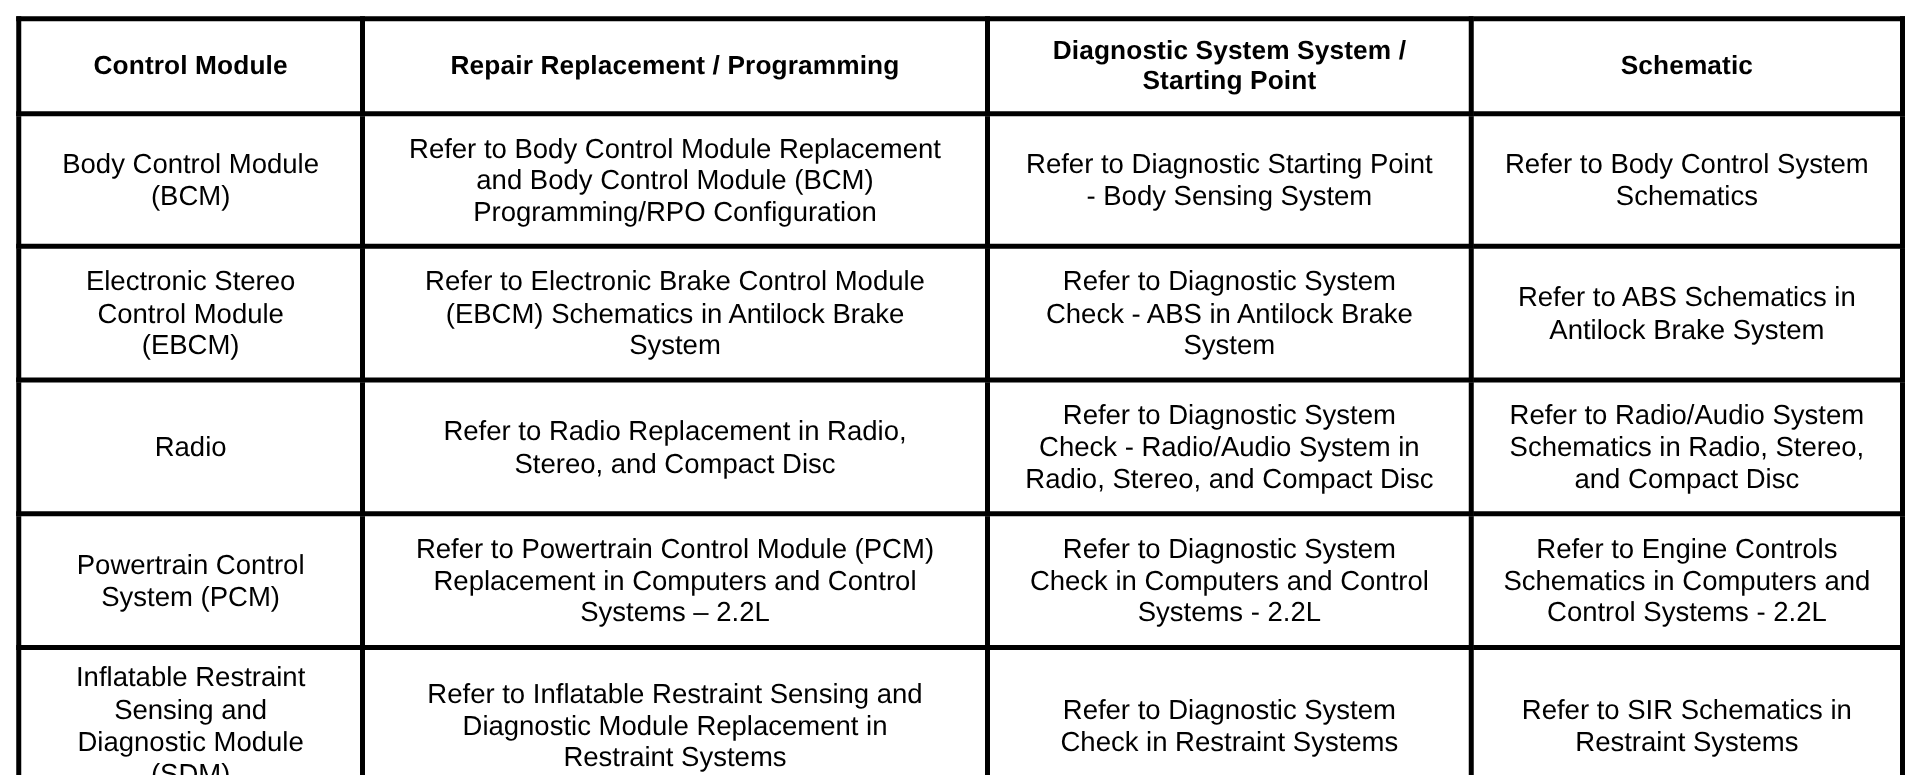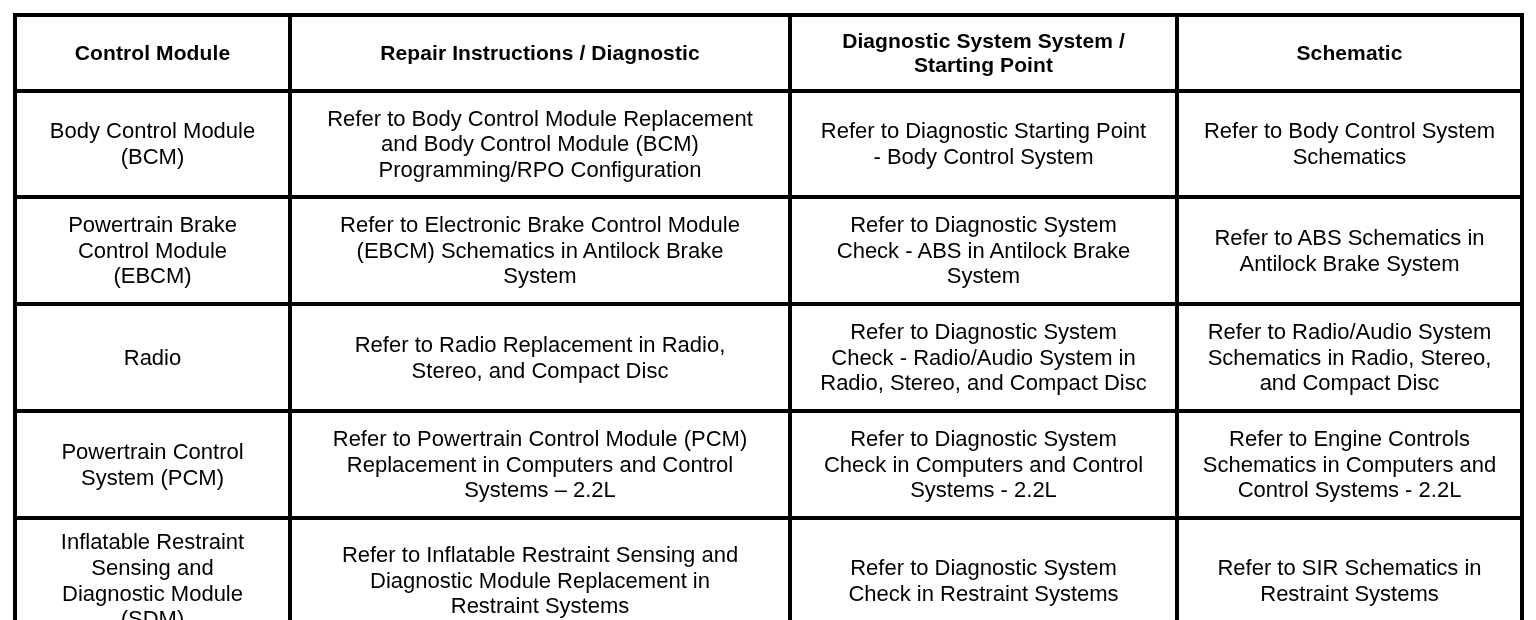--- a/index.html
+++ b/index.html
@@ -85,40 +85,40 @@
     <table class="module-table">
       <colgroup>
         <col class="c-module">
         <col class="c-repair">
         <col class="c-diag">
         <col class="c-schematic">
       </colgroup>
       <thead>
         <tr>
           <th>Control Module</th>
-          <th>Repair Instructions / Diagnostic</th>
+          <th>Repair Replacement / Programming</th>
           <th>Diagnostic System System /
 Starting Point</th>
           <th>Schematic</th>
         </tr>
       </thead>
       <tbody>
         <tr class="row-bcm">
           <td>Body Control Module
 (BCM)</td>
           <td>Refer to Body Control Module Replacement
 and Body Control Module (BCM)
 Programming/RPO Configuration</td>
           <td>Refer to Diagnostic Starting Point
-- Body Control System</td>
+- Body Sensing System</td>
           <td>Refer to Body Control System
 Schematics</td>
         </tr>
         <tr class="row-ebcm">
-          <td>Powertrain Brake
+          <td>Electronic Stereo
 Control Module
 (EBCM)</td>
           <td>Refer to Electronic Brake Control Module
 (EBCM) Schematics in Antilock Brake
 System</td>
           <td>Refer to Diagnostic System
 Check - ABS in Antilock Brake
 System</td>
           <td>Refer to ABS Schematics in
 Antilock Brake System</td>

